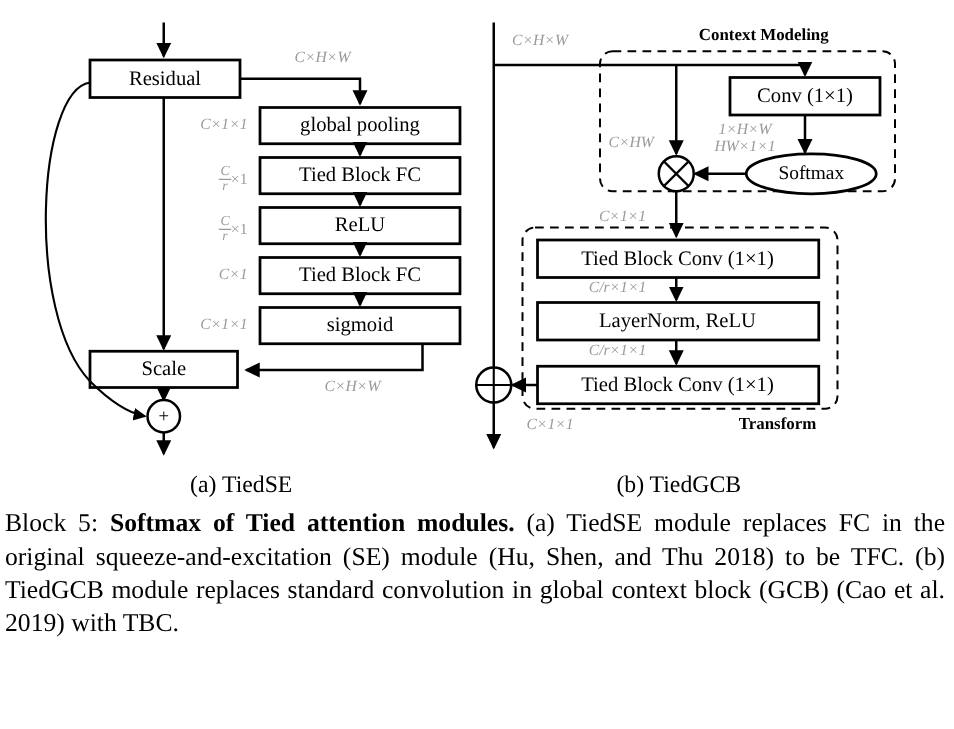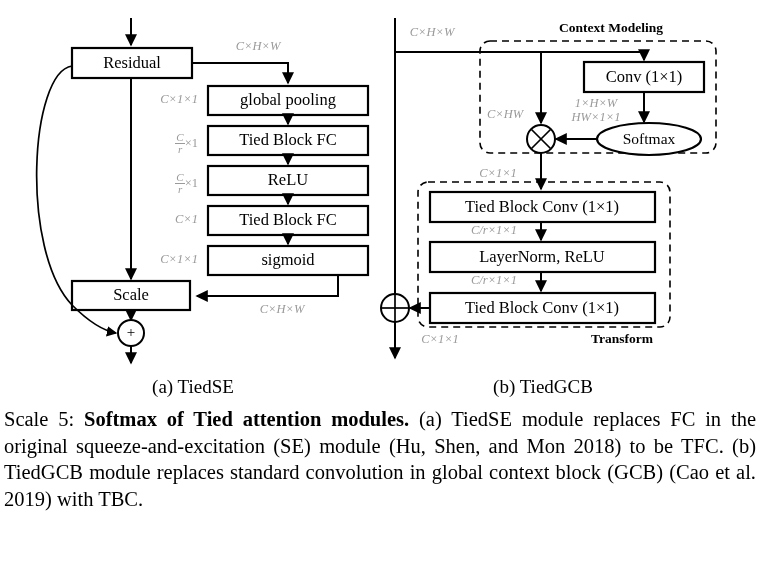--- a/index.html
+++ b/index.html
@@ -263,15 +263,15 @@
     </span><span style="font-size:12.5px; font-style:normal;">×1</span>
   </div>
 
   <div style="position:absolute; left:148px; top:172px; width:50px; text-align:right; color:#9a9a9a; font-style:italic;">
     <span class="frac">
       <span class="num">C</span>
       <span class="den">r</span>
     </span><span style="font-size:12.5px; font-style:normal;">×1</span>
   </div>
 
-  <div id="caption"><span>Scale 5:</span> <span class="cap-bold">Softmax of Tied attention modules.</span><span> (a) TiedSE module replaces FC in the original squeeze-and-excitation (SE) module (Hu, Shen, and Mon 2018) to be TFC. (b) TiedGCB module replaces standard convolution in global context block (GCB) (Cao et al. 2019) with TBC.</span></div>
+  <div id="caption"><span>Block 5:</span> <span class="cap-bold">Softmax of Tied attention modules.</span><span> (a) TiedSE module replaces FC in the original squeeze-and-excitation (SE) module (Hu, Shen, and Thu 2018) to be TFC. (b) TiedGCB module replaces standard convolution in global context block (GCB) (Cao et al. 2019) with TBC.</span></div>
 
 </div>
 
 </body></html>

